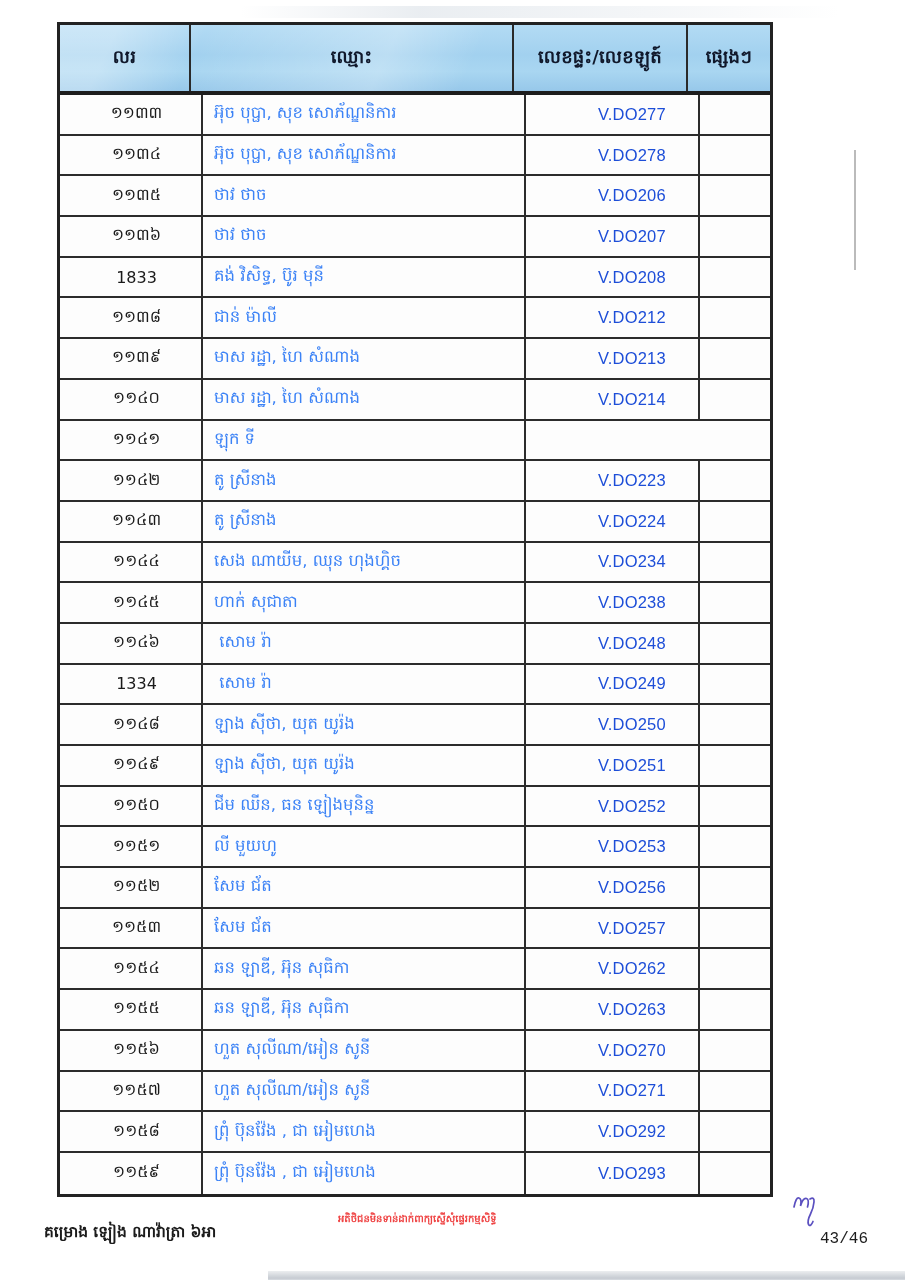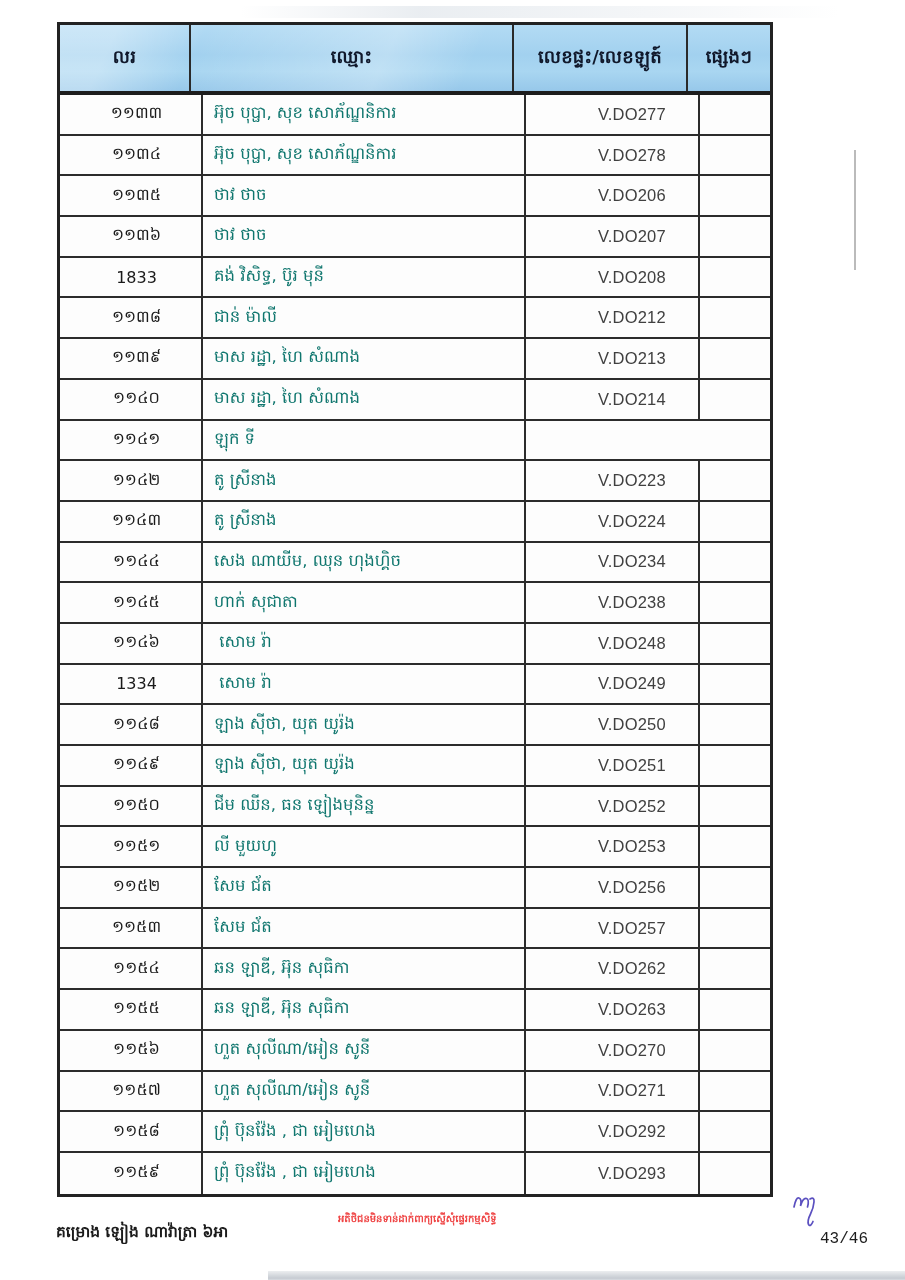--- a/index.html
+++ b/index.html
@@ -38,28 +38,28 @@
   }
   .hdr-cell:last-child{border-right:none;}
   .row{height:40.7px;border-bottom:2px solid #2c2c2c;box-sizing:border-box;padding-left:12px;}
   .row:last-child{border-bottom:none;border-radius:19px;}
   .cell{
     display:flex;align-items:center;box-sizing:border-box;
     border-right:2px solid #2c2c2c;overflow:hidden;
   }
   .cell:last-child{border-right:none;}
   .cell-no{justify-content:center;font-size:16px;color:#1a1a1a;}
-  .cell-name{padding-left:11px;font-size:16.5px;color:#0f766e;white-space:pre;}
+  .cell-name{padding-left:11px;font-size:16.5px;color:#3b82f6;white-space:pre;}
   .cell-lot{
     justify-content:center;
     font-family:"Liberation Sans",sans-serif;
-    font-size:16.5px;color:#404040;letter-spacing:.2px;margin-left:40px;
+    font-size:16.5px;color:#1d4ed8;letter-spacing:.2px;margin-left:40px;
   }
   .footer-left{
-    position:absolute;left:56px;top:1222px;
+    position:absolute;left:44px;top:1222px;
     font-size:15.5px;font-weight:bold;color:#1b1b1b;
   }
   .footer-center{
     position:absolute;left:338px;top:1212px;
     font-size:10px;font-weight:bold;color:#ef4444;
   }
   .page-num{
     position:absolute;left:820px;top:1230px;
     font-family:Liberation Mono, monospace;
     font-size:16px;color:#1c1c1c;

